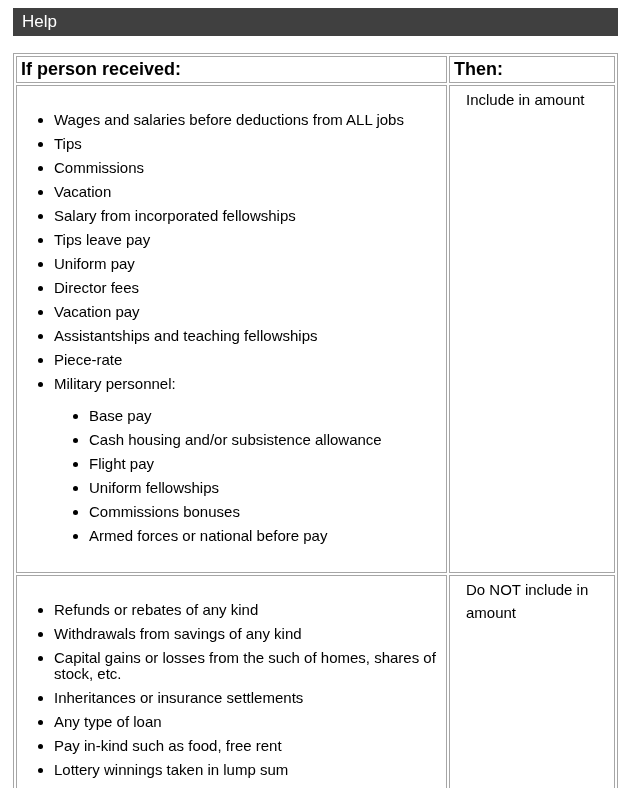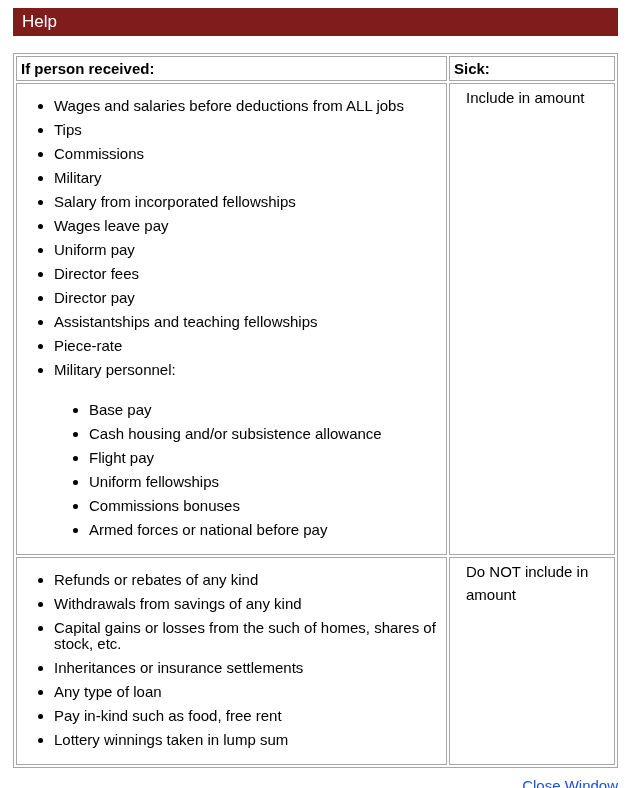--- a/index.html
+++ b/index.html
@@ -31,43 +31,43 @@
     border-spacing: 2px;
     border: 1px solid #a6a6a6;
     table-layout: fixed;
   }
   col.col-then { width: 166px; }
   th, td {
     border: 1px solid #a6a6a6;
     background: #ffffff;
   }
   th {
-    font-size: 15px;
+    font-size: 18px;
     font-weight: bold;
     text-align: left;
     vertical-align: middle;
     padding: 2px 4px;
     height: 19px;
   }
   td {
     font-size: 15px;
     vertical-align: top;
-    padding: 8px 3px;
+    padding: 20px 3px;
   }
   ul.main {
     margin: 6px 0;
     padding-left: 34px;
     list-style-type: disc;
   }
   ul.main li {
     margin-bottom: 8px;
     line-height: 16px;
   }
   ul.main ul {
-    margin: 24px 0 0 0;
+    margin: 16px 0 0 0;
     padding-left: 35px;
     list-style-type: disc;
   }
   td.then-cell {
     line-height: 23px;
     padding: 2px 3px 2px 16px;
     margin-top: 12px;
   }
   .footer {
     text-align: right;
@@ -78,46 +78,46 @@
     color: #800080; 
     text-decoration: underline;
     cursor: pointer;
   }
 </style>
 </head>
 <body>
 
 <div class="page">
 
-  <div class="help-bar" style="background: #7f1d1d; color: rgb(255, 255, 255);">
+  <div class="help-bar" style="background: #404040; color: rgb(255, 255, 255);">
     <span>Help</span>
   </div>
 
   <table class="help-table">
     <colgroup>
       <col class="col-if">
       <col class="col-then">
     </colgroup>
     <tbody>
         <tr>
       <th>If person received:</th>
-      <th>Sick:</th>
+      <th>Then:</th>
     </tr>
     <tr>
       <td>
         <ul class="main">
               <li>Wages and salaries before deductions from ALL jobs</li>
               <li>Tips</li>
               <li>Commissions</li>
-              <li>Military</li>
+              <li>Vacation</li>
               <li>Salary from incorporated fellowships</li>
-              <li>Wages leave pay</li>
+              <li>Tips leave pay</li>
               <li>Uniform pay</li>
               <li>Director fees</li>
-              <li>Director pay</li>
+              <li>Vacation pay</li>
               <li>Assistantships and teaching fellowships</li>
               <li>Piece-rate</li>
               <li>Military personnel:<ul>
                   <li>Base pay</li>
                   <li>Cash housing and/or subsistence allowance</li>
                   <li>Flight pay</li>
                   <li>Uniform fellowships</li>
                   <li>Commissions bonuses</li>
                   <li>Armed forces or national before pay</li>
                 </ul></li>

